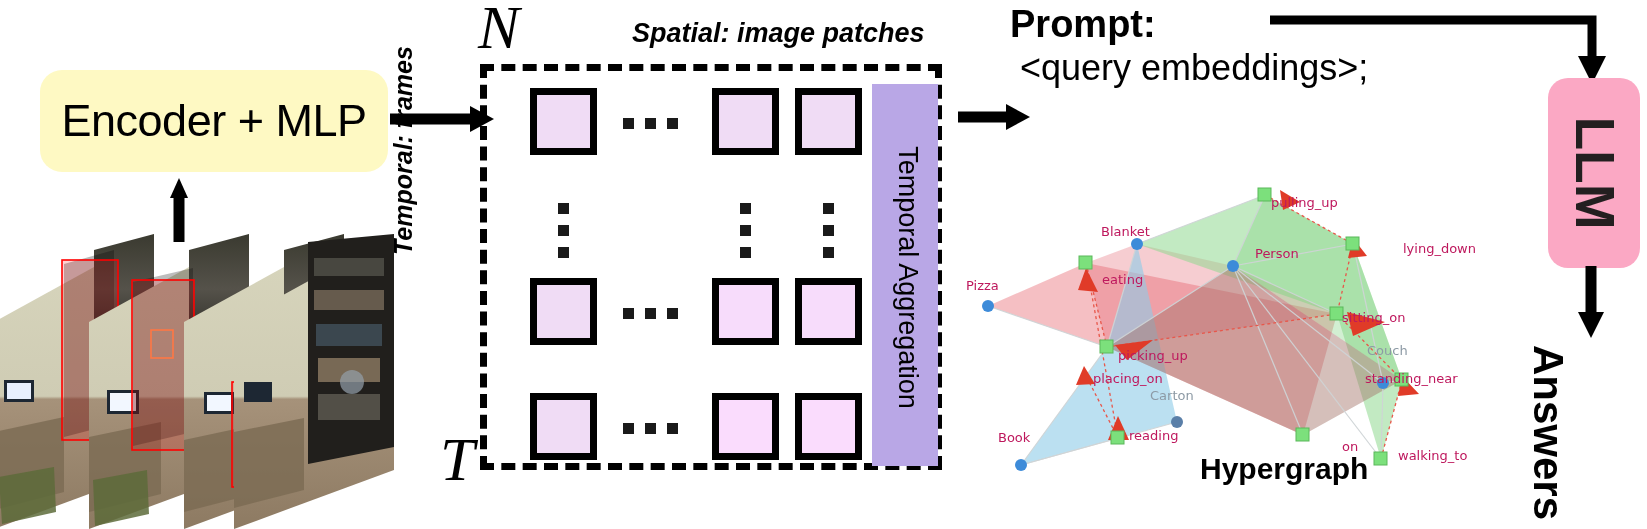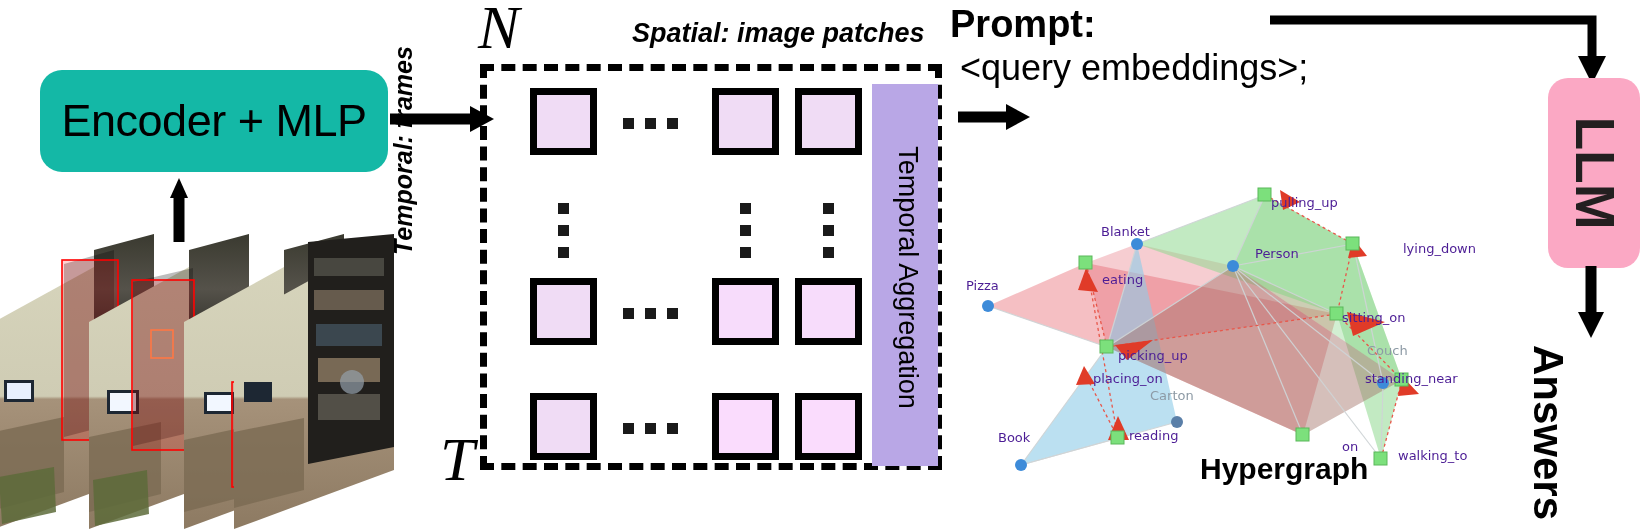--- a/index.html
+++ b/index.html
@@ -2,21 +2,21 @@
 <html><head>
 <meta charset="utf-8">
 <style>
   html,body{margin:0;padding:0;background:#fff;}
   body{width:1647px;height:529px;position:relative;overflow:hidden;
        font-family:"Liberation Sans", sans-serif;color:#000;}
   .abs{position:absolute;}
 
   
   #encoder-box{left:40px;top:70px;width:348px;height:102px;
-    background:#14b8a6;border-radius:22px;
+    background:#fef9c3;border-radius:22px;
     display:flex;align-items:center;justify-content:center;}
   #encoder-label{font-size:45px;letter-spacing:-0.5px;white-space:nowrap;}
 
   
   #arrow-frames-encoder{left:170px;top:178px;width:18px;height:64px;}
   
   #arrow-encoder-grid{left:390px;top:106px;width:104px;height:26px;}
 
   
   #frames-stack{left:-6px;top:232px;width:400px;height:297px;}
@@ -38,21 +38,21 @@
   #label-N{left:478px;top:-8px;font-size:62px;font-style:italic;font-family:"Liberation Serif",serif;}
   #label-T{left:440px;top:424px;font-size:62px;font-style:italic;font-family:"Liberation Serif",serif;}
   #label-spatial{left:632px;top:18px;font-size:27px;font-weight:bold;font-style:italic;white-space:nowrap;}
   #label-temporal{left:389px;top:255px;font-size:25px;font-weight:bold;font-style:italic;
      white-space:nowrap;transform:rotate(-90deg);transform-origin:left top;}
   #label-agg{left:878px;top:92px;width:58px;height:370px;font-size:27px;
      display:flex;align-items:center;justify-content:center;}
   #label-agg span{white-space:nowrap;transform:rotate(90deg);}
 
   
-  #prompt-block{left:950px;top:2px;width:470px;}
+  #prompt-block{left:1010px;top:2px;width:470px;}
   #prompt-title{font-size:38px;font-weight:bold;line-height:44px;}
   .prompt-line{font-size:36px;line-height:44px;white-space:nowrap;}
   .pl2{margin-left:10px;}
   .pl3{margin-left:6px;}
   .pl4{margin-left:30px;}
   #arrow-grid-prompt{left:958px;top:104px;width:72px;height:26px;}
 
   
   #llm-box{left:1548px;top:78px;width:92px;height:190px;
      background:#fba8c4;border-radius:20px;}
@@ -61,21 +61,21 @@
   #llm-label span{font-size:55px;font-weight:bold;white-space:nowrap;
      transform:rotate(90deg);color:#231f20;}
   #answers-label{left:1572px;top:345px;font-size:42px;font-weight:bold;
      white-space:nowrap;transform:rotate(90deg);transform-origin:left top;}
   #connector-prompt-llm{left:1270px;top:6px;width:350px;height:80px;}
   #arrow-llm-answers{left:1578px;top:266px;width:26px;height:72px;}
 
   
   #hypergraph{left:955px;top:180px;width:520px;height:300px;}
   #hypergraph-title{left:1200px;top:452px;font-size:30px;font-weight:bold;}
-  .hg-label{position:absolute;font-size:13px;color:#4c1d95;white-space:nowrap;
+  .hg-label{position:absolute;font-size:13px;color:#be185d;white-space:nowrap;
     font-family:"DejaVu Sans", sans-serif;}
   .hg-label.faint{color:#8d9aa5;}
 </style>
 </head>
 <body>
 
 <div class="abs" id="encoder-box">
   <div id="encoder-label">Encoder + MLP</div>
 </div>
 

